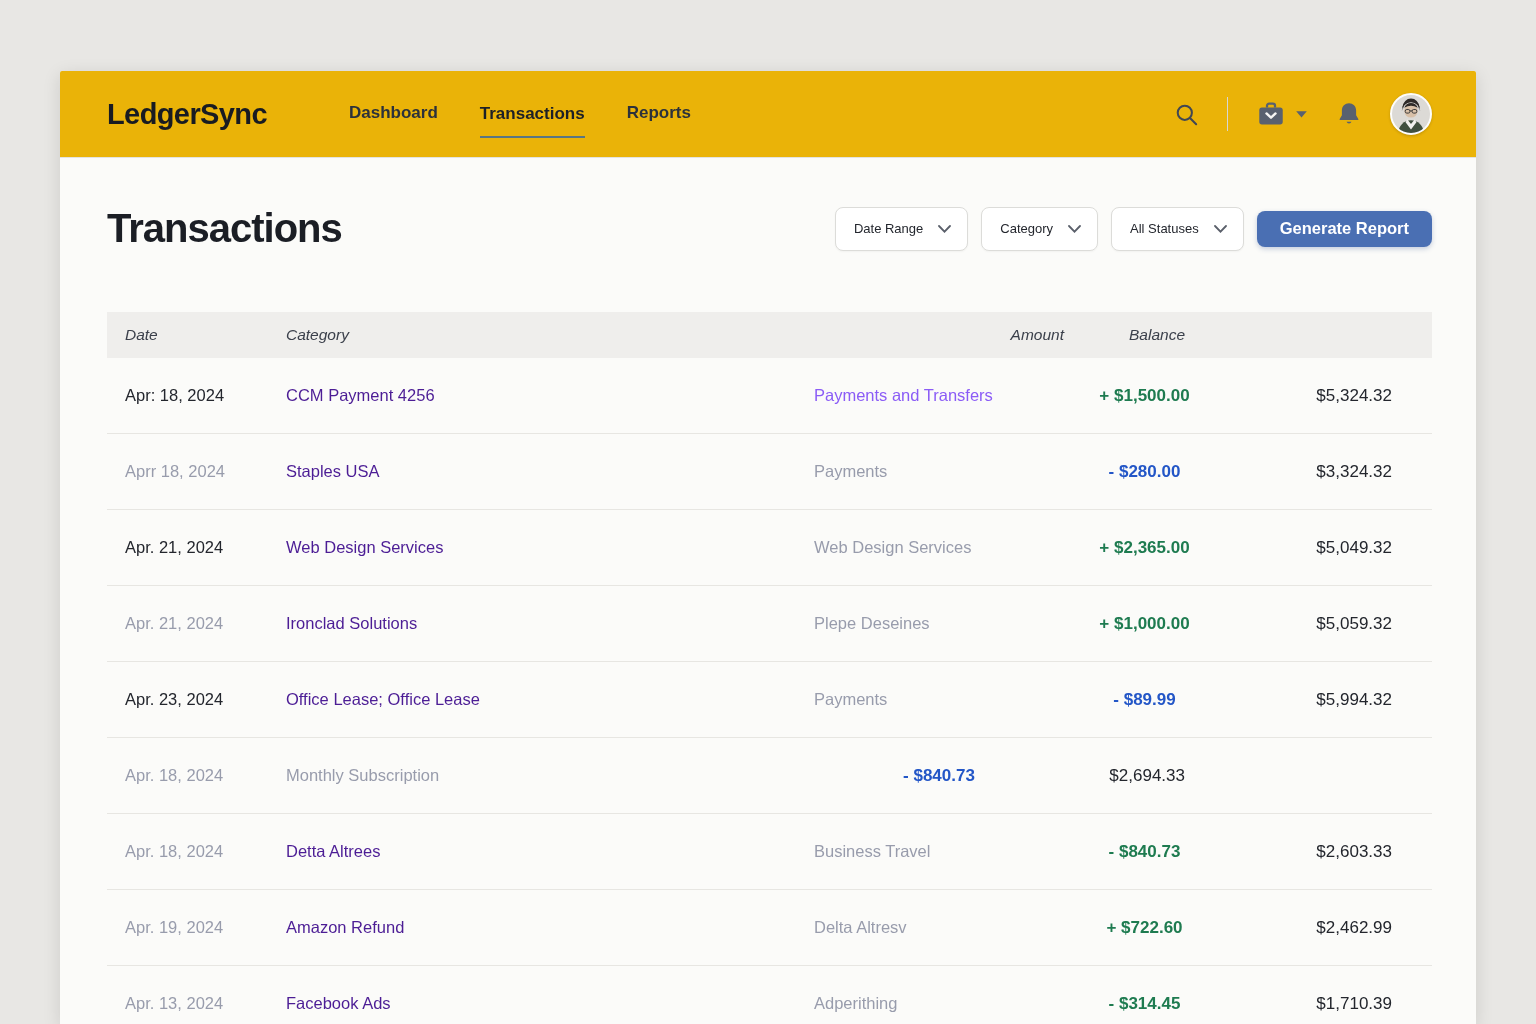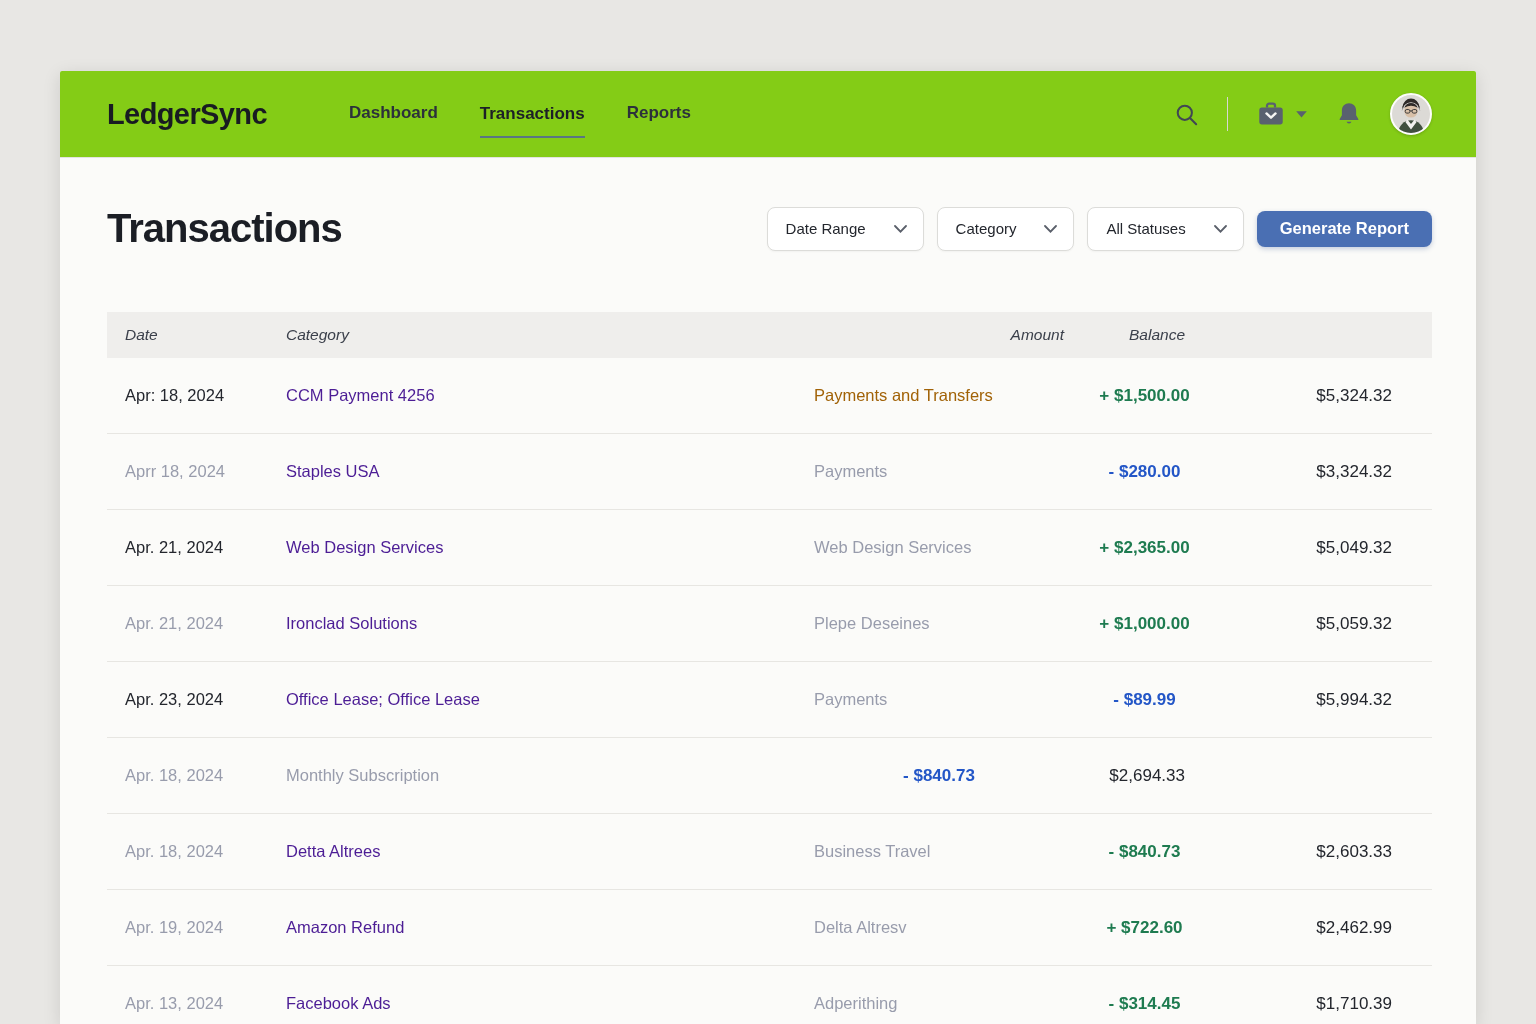--- a/index.html
+++ b/index.html
@@ -17,44 +17,44 @@
   }
   .card{
     position:absolute;left:60px;top:71px;width:1416px;height:953px;
     background:#fbfbf9;
     box-shadow:0 4px 18px rgba(0,0,0,.12);
     border-radius:2px 2px 0 0;
     overflow:hidden;
   }
   
   .topbar{
-    height:87px;background:#84cc16;border-bottom:1px solid #e3e3e0;
+    height:87px;background:#eab308;border-bottom:1px solid #e3e3e0;
     display:flex;align-items:center;padding:0 44px 0 47px;
   }
   .logo{font-size:29px;font-weight:800;letter-spacing:-.6px;color:#181b22;}
   .nav{display:flex;gap:42px;margin-left:82px;align-items:center;}
   .nav-item{font-size:17px;font-weight:600;color:#2c313b;cursor:pointer;padding-bottom:2px;}
   .nav-item.active{font-weight:700;color:#1c2027;border-bottom:2px solid var(--underline);padding-bottom:12px;margin-bottom:-14px;}
   .top-icons{margin-left:auto;display:flex;align-items:center;gap:27px;}
   .vdiv{width:1px;height:34px;background:#d7d7d4;}
   .icon-btn{display:flex;align-items:center;cursor:pointer;}
   .avatar{
     width:42px;height:42px;border-radius:50%;background:#e7e5e2;
     border:2px solid #fdfdfc;box-shadow:0 1px 3px rgba(0,0,0,.18);
     overflow:hidden;cursor:pointer;flex:0 0 auto;
   }
   
   .main{padding:48px 44px 0 47px;}
   .title-row{display:flex;align-items:center;justify-content:space-between;}
   .page-title{font-size:40px;font-weight:700;letter-spacing:-1px;color:#1b1e25;}
   .filters{display:flex;align-items:center;gap:13px;}
   .filter-btn{
-    height:44px;display:flex;align-items:center;gap:28px;
+    height:44px;display:flex;align-items:center;gap:15px;
     background:#ffffff;border:1px solid #dcdcd9;border-radius:8px;
-    padding:0 16px 0 18px;font-size:15px;color:#23262d;cursor:pointer;
+    padding:0 16px 0 18px;font-size:13px;color:#23262d;cursor:pointer;
     box-shadow:0 1px 2px rgba(0,0,0,.04);
     font-family:inherit;
   }
   .report-btn{
     height:36px;background:var(--accent);color:#fff;border:none;border-radius:8px;
     padding:0 23px;font-size:16.5px;font-weight:700;cursor:pointer;
     box-shadow:0 2px 5px rgba(40,70,140,.25);
     font-family:inherit;
   }
   
@@ -66,21 +66,21 @@
   }
   .t-head{
     background:#efeeec;height:46px;color:#3b404b;font-size:15.5px;font-style:italic;
   }
   .t-head .c-date{padding-left:18px;}
   .c-amount{text-align:right;}
   .c-balance{text-align:right;padding-right:40px;}
   .t-row{height:76px;border-bottom:1px solid #e7e6e2;background:transparent;}
   .t-row .c-date{padding-left:18px;font-size:16.5px;color:#23262d;}
   .t-row .c-desc{font-size:16.5px;font-weight:500;color:#4c1d95;}
-  .t-row .c-cat{font-size:16.5px;color:#a16207;}
+  .t-row .c-cat{font-size:16.5px;color:#8b5cf6;}
   .t-row .c-amount{font-size:17px;font-weight:600;text-align:center;}
   .t-row .c-balance{font-size:17px;color:#23262d;}
   .muted{color:#989cac !important;}
   .green{color:var(--green);}
   .blue{color:var(--blue);}
 </style>
 </head>
 <body>
 
 <div class="card">

